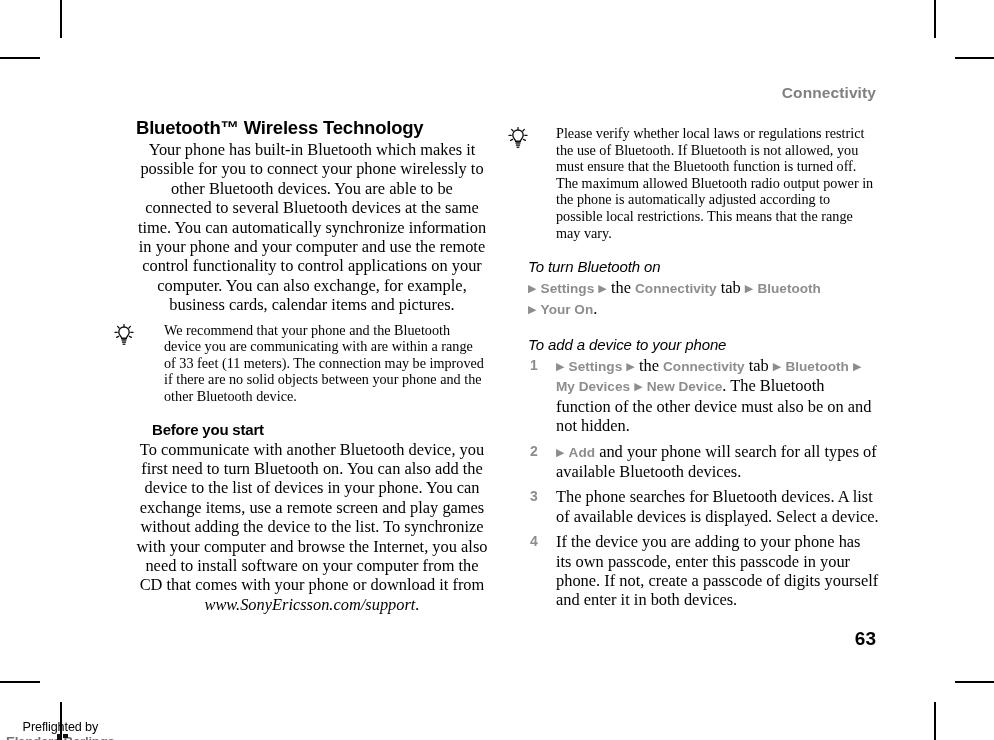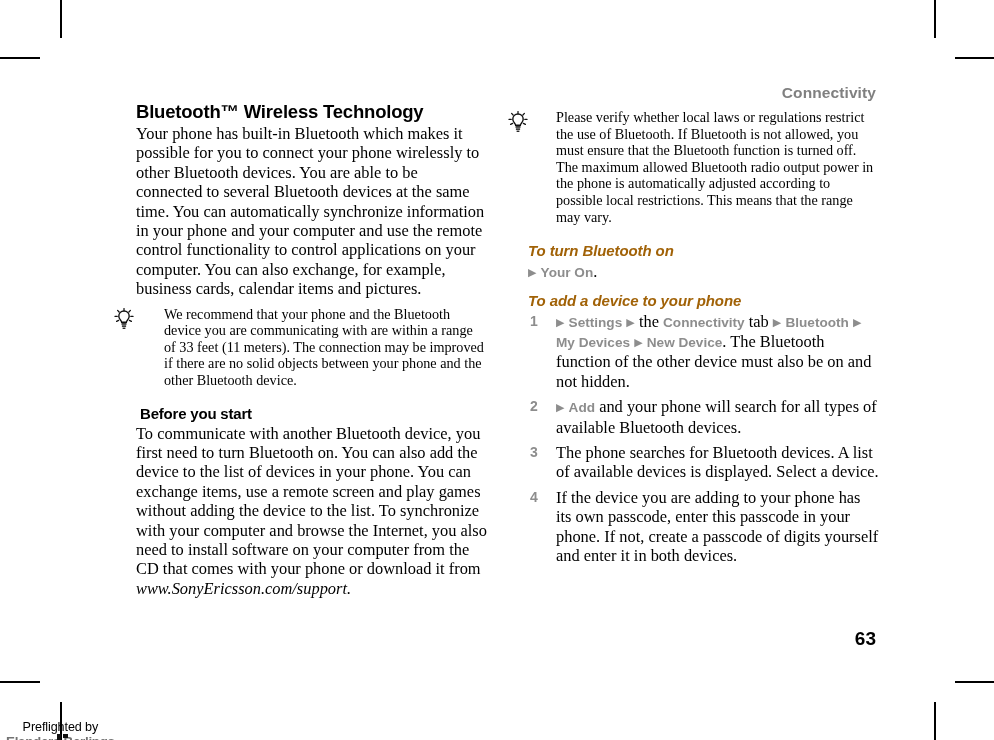--- a/index.html
+++ b/index.html
@@ -39,63 +39,63 @@
   }
 
   
   .page {
     position: absolute;
     left: 0; top: 0;
     width: 994px; height: 588px;
   }
   .col {
     position: absolute;
-    top: 102px;
+    top: 118px;
     width: 352px;
   }
   .col-left  { left: 136px; }
   .col-right { left: 528px; }
 
   
   h1.doc-h1 {
     margin: 0 0 2px 0;
     font-family: "Liberation Sans", sans-serif;
     font-weight: bold;
     font-size: 18.5px;
     line-height: 20px;
     letter-spacing: -0.2px;
     color: #000;
   }
   h2.doc-h2 {
-    margin: 16px 0 1px 4px;
+    margin: 16px 0 1px 16px;
     font-family: "Liberation Sans", sans-serif;
     font-weight: bold;
     font-size: 15px;
     line-height: 18px;
     letter-spacing: -0.2px;
     color: #000;
   }
   h3.task-h {
     margin: 0 0 2px 0;
     font-family: "Liberation Sans", sans-serif;
-    font-weight: bold;
+    font-weight: normal;
     font-style: italic;
     font-size: 15px;
     line-height: 18px;
     letter-spacing: -0.1px;
-    color: #a16207;
+    color: #000000;
   }
 
   
   p.body {
     margin: 0;
     font-family: "Liberation Serif", serif;
     font-size: 16.4px;
     line-height: 19.4px;
-    text-align: left;
+    text-align: center;
   }
   p.body .ital { font-style: italic; }
 
   
   .tip {
     position: relative;
     margin: 7px 0 0 0;
     padding-left: 28px;
   }
   .tip .tip-text {
@@ -319,24 +319,25 @@
           <rect x="9.5" y="16.2" width="5" height="1.5" fill="#111"></rect>
           <rect x="9.9" y="18.4" width="4.2" height="1.4" fill="#111"></rect>
           <rect x="10.6" y="20.6" width="2.8" height="1.3" fill="#111"></rect>
         </svg>
       </span>
       <p class="tip-text">Please verify whether local laws or regulations restrict the use of Bluetooth. If Bluetooth is not allowed, you must ensure that the Bluetooth function is turned off. The maximum allowed Bluetooth radio output power in the phone is automatically adjusted according to possible local restrictions. This means that the range may vary.</p>
     </div>
 
     <div style="margin-top:17px;">
       <h3 class="task-h">To turn Bluetooth on</h3>
+      <p class="steps-line"><span class="arrow">▶</span> <span class="mpath">Settings</span> <span class="arrow">▶</span> <span class="plain">the</span> <span class="mpath">Connectivity</span> <span class="plain">tab</span> <span class="arrow">▶</span> <span class="mpath">Bluetooth</span></p>
       <p class="steps-line"><span class="arrow">▶</span> <span class="mpath">Your On</span><span class="plain">.</span></p>
     </div>
 
-    <div style="margin-top:9px;">
+    <div style="margin-top:17px;">
       <h3 class="task-h">To add a device to your phone</h3>
       <ol class="task-list">
           <li><span class="num">1</span><span><span class="arrow">▶</span> <span class="mpath">Settings</span> <span class="arrow">▶</span> <span class="plain">the</span> <span class="mpath">Connectivity</span> <span class="plain">tab</span> <span class="arrow">▶</span> <span class="mpath">Bluetooth</span> <span class="arrow">▶</span> <span class="mpath">My Devices</span> <span class="arrow">▶</span> <span class="mpath">New Device</span><span class="plain">. The Bluetooth function of the other device must also be on and not hidden.</span></span></li>
           <li><span class="num">2</span><span><span class="arrow">▶</span> <span class="mpath">Add</span> <span class="plain">and your phone will search for all types of available Bluetooth devices.</span></span></li>
           <li><span class="num">3</span><span><span class="plain">The phone searches for Bluetooth devices. A list of available devices is displayed. Select a device.</span></span></li>
           <li><span class="num">4</span><span><span class="plain">If the device you are adding to your phone has its own passcode, enter this passcode in your phone. If not, create a passcode of digits yourself and enter it in both devices.</span></span></li>
         </ol>
     </div>
 
   </div>

